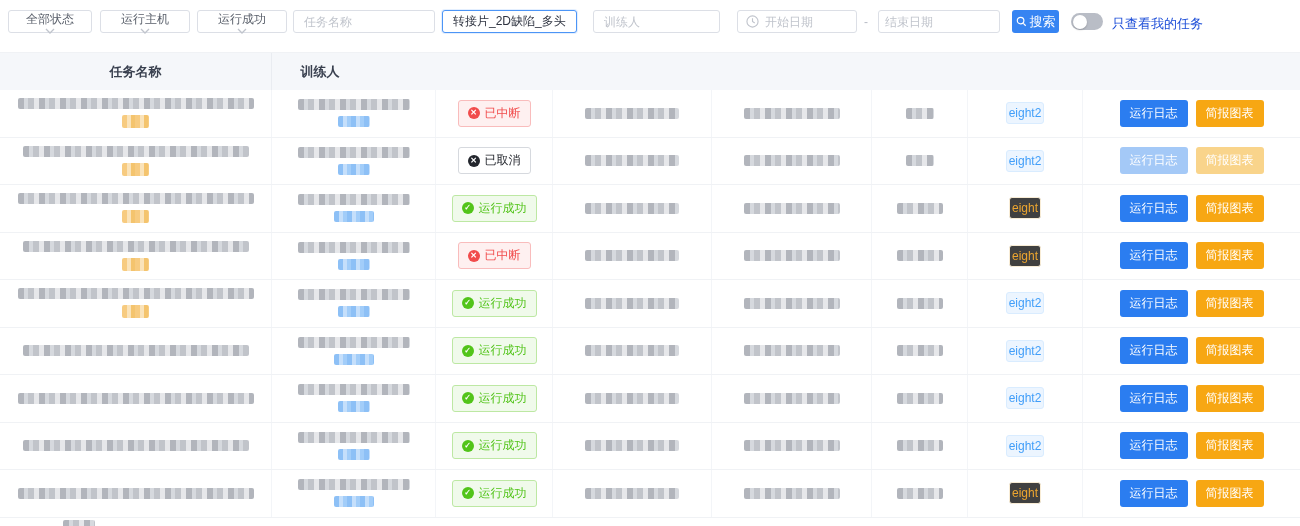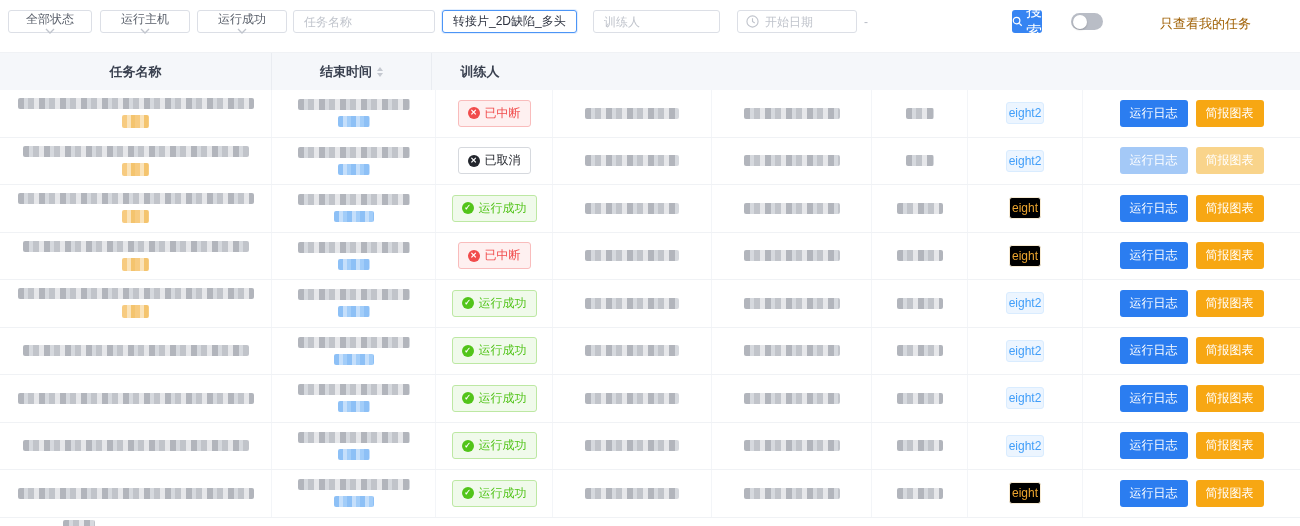--- a/index.html
+++ b/index.html
@@ -13,29 +13,29 @@
   .select { justify-content:space-between; padding:0 8px; cursor:pointer;flex-direction:column; }
   .select .chev { display:flex; align-items:center; }
   .ctrl input { border:none; outline:none; width:100%; height:100%; font-size:12px;
     font-family:inherit; color:#2e3340; background:transparent; padding:0 10px; }
   .ctrl input::placeholder { color:#c0c4cc; }
   .focused { border-color:#4c95f6; box-shadow:0 0 0 1px rgba(76,149,246,.15); }
   .datebox input { padding:0 6px; }
   .clock { margin-left:8px; display:flex; align-items:center; }
   .dash { position:absolute; top:10px; height:23px; display:flex; align-items:center;
     justify-content:center; color:#b9bdc6; font-size:12px; }
-  .search-btn { position:absolute; top:10px; left:1012px; width:30px; height:23px;
-    background:#3684f2; color:#fff; font-size:16px; border:none; border-radius:3px;
+  .search-btn { position:absolute; top:10px; left:1012px; width:47px; height:23px;
+    background:#3684f2; color:#fff; font-size:13px; border:none; border-radius:3px;
     display:flex; align-items:center; justify-content:center; gap:3px; cursor:pointer;
     font-family:inherit; }
   .switch { position:absolute; top:13px; left:1071px; width:32px; height:17px;
     background:#b9bdc6; border-radius:9px; cursor:pointer; }
   .switch .knob { position:absolute; top:1.5px; left:1.5px; width:14px; height:14px;
     background:#fff; border-radius:50%; box-shadow:0 1px 2px rgba(0,0,0,.2); }
-  .switch-label { position:absolute; top:15px; left:1160px; font-size:13px; color:#a16207;font-family:Liberation Mono, monospace; }
+  .switch-label { position:absolute; top:15px; left:1112px; font-size:13px; color:#1d4ed8;font-family:Liberation Mono, monospace; }
 
   
   .thead { display:flex; width:1300px; height:38px; background:#f5f7fa; border-top:1px solid #f0f2f5; }
   .th { display:flex; align-items:center; justify-content:center; gap:5px; font-size:13px;
     font-weight:700; color:#39404f; border-right:1px solid #e9ecf1; height:100%; }
   .th:last-child { border-right:none; }
   .carets { display:flex; flex-direction:column; gap:2px; }
   .caret-up { width:0; height:0; border-left:3.5px solid transparent; border-right:3.5px solid transparent;
     border-bottom:4.5px solid #c4c8d0; }
   .caret-down { width:0; height:0; border-left:3.5px solid transparent; border-right:3.5px solid transparent;
@@ -69,21 +69,21 @@
   .st-error { background:#fef0f0; border-color:#f9bcbc; color:#f14c4c; }
   .st-error .bicon { background:#f14c4c; }
   .st-cancel { background:#fff; border-color:#d6d9de; color:#23262d; }
   .st-cancel .bicon { background:#23262d; }
   .st-success { background:#f0faeb; border-color:#bde8a3; color:#52c41a; }
   .st-success .bicon { background:#52c41a; }
 
   
   .host { font-size:12px; border:1px solid; border-radius:3px; padding:3px 2px; }
   .host-blue { background:#ecf5ff; border-color:#d9ecff; color:#419ef9; }
-  .host-yellow { background:#000000; border-color:#f8ecd5; color:#eca52f;text-align:right; }
+  .host-yellow { background:#404040; border-color:#f8ecd5; color:#eca52f;text-align:right; }
 
   
   .abtn { border:none; border-radius:3px; color:#fff; font-size:12px; padding:5px 10px;
     cursor:pointer; font-family:inherit; }
   .btn-log { background:#2b7df0; }
   .btn-report { background:#f7a713; }
   .btn-log.disabled { background:#a4c9f7; }
   .btn-report.disabled { background:#f9d48b; }
 
   .trow.partial { height:8.5px; border-bottom:none; overflow:hidden; align-items:flex-start; }
@@ -130,20 +130,23 @@
   <div class="ctrl datebox" style="left:737px;width:120px">
     <span class="clock">
       <svg width="13" height="13" viewBox="0 0 14 14">
           <circle cx="7" cy="7" r="6" fill="none" stroke="#c0c4cc" stroke-width="1.2"></circle>
           <path d="M7 3.5V7l2.4 1.6" fill="none" stroke="#c0c4cc" stroke-width="1.2"></path>
         </svg>
       </span>
     <input placeholder="开始日期" style="">
   </div>
   <div class="dash" style="left:858px;width:16px">-</div>
+  <div class="ctrl datebox" style="left:878px;width:122px">
+    <input placeholder="结束日期" style="">
+  </div>
   <button class="search-btn">
     <span>
       <svg width="11" height="11" viewBox="0 0 12 12">
           <circle cx="5" cy="5" r="3.6" fill="none" stroke="#fff" stroke-width="1.3"></circle>
           <path d="M8 8l2.6 2.6" stroke="#fff" stroke-width="1.3"></path>
         </svg>
       </span>
     <span>搜索</span>
   </button>
   <div class="switch">
@@ -154,27 +157,20 @@
 
 <div class="thead">
   <div class="th c1">
     <span class="thlabel">任务名称</span>
 
   </div>
 
 
 
 
-  <div class="th c5">
-    <span class="thlabel">结束时间</span>
-    <span class="carets">
-      <span class="caret-up"></span>
-        <span class="caret-down"></span>
-    </span>
-  </div>
 
   <div class="th c6">
     <span class="thlabel">训练人</span>
 
   </div>
 
 
 </div>
 <div>
   <div class="trow">

